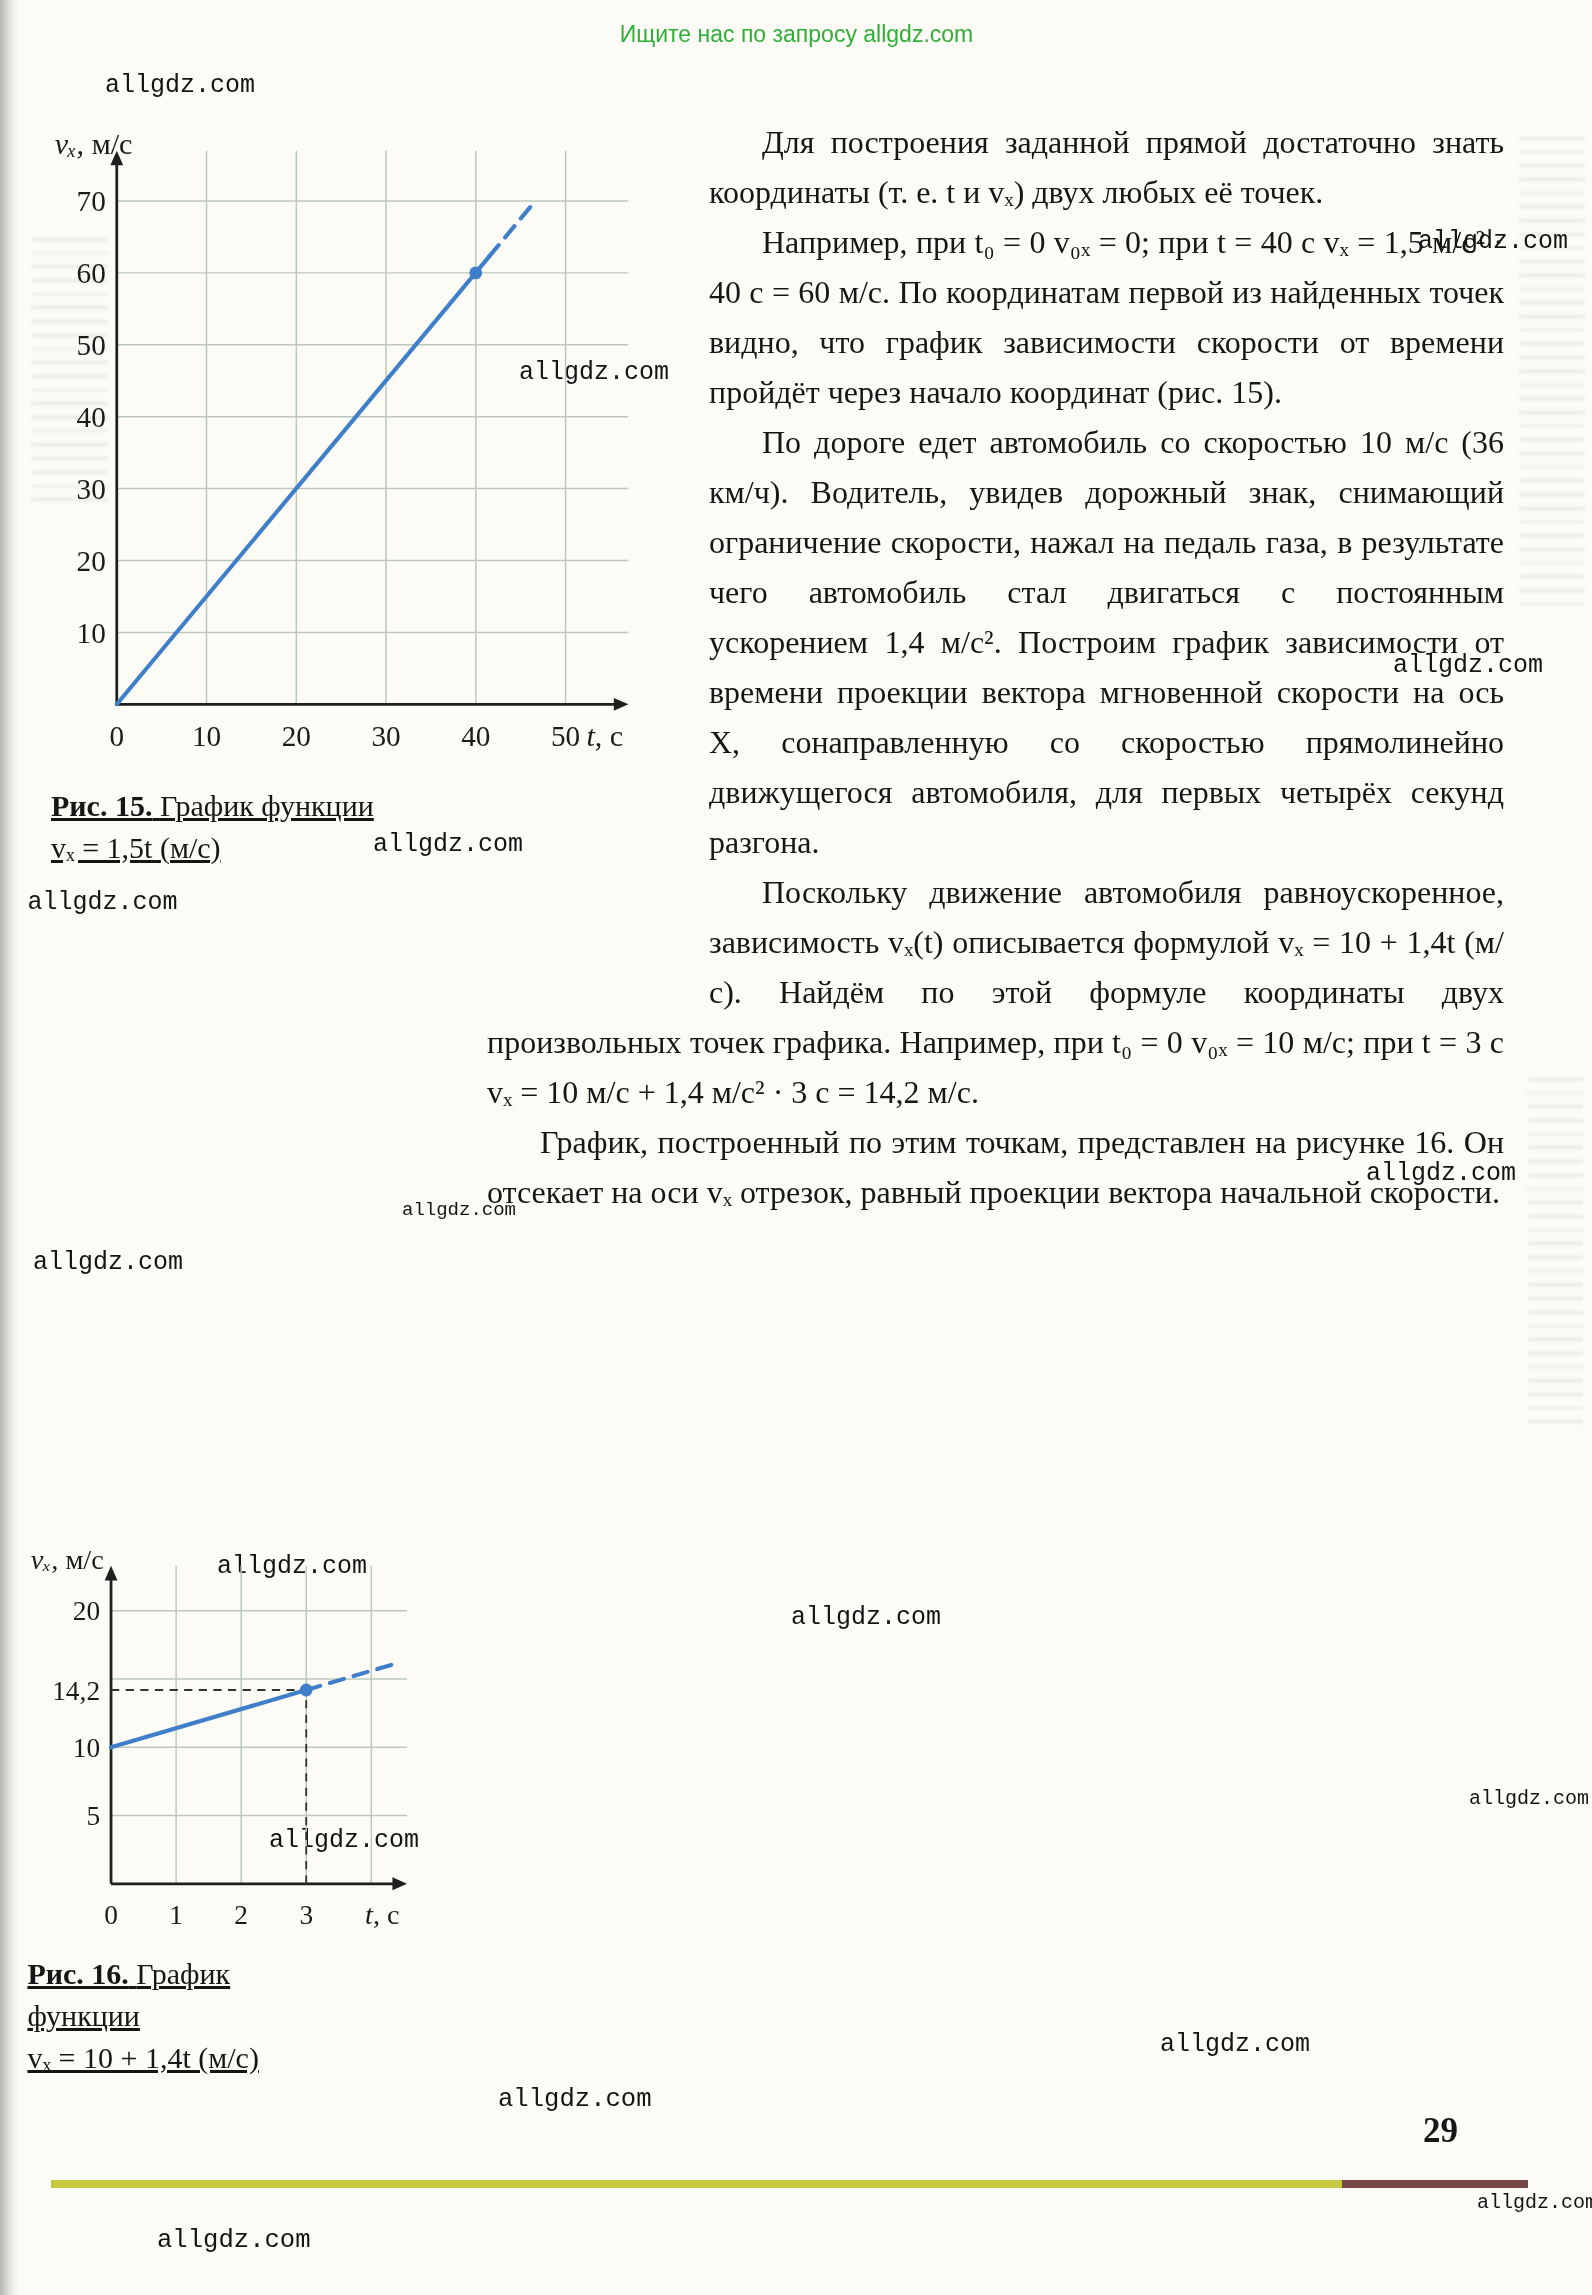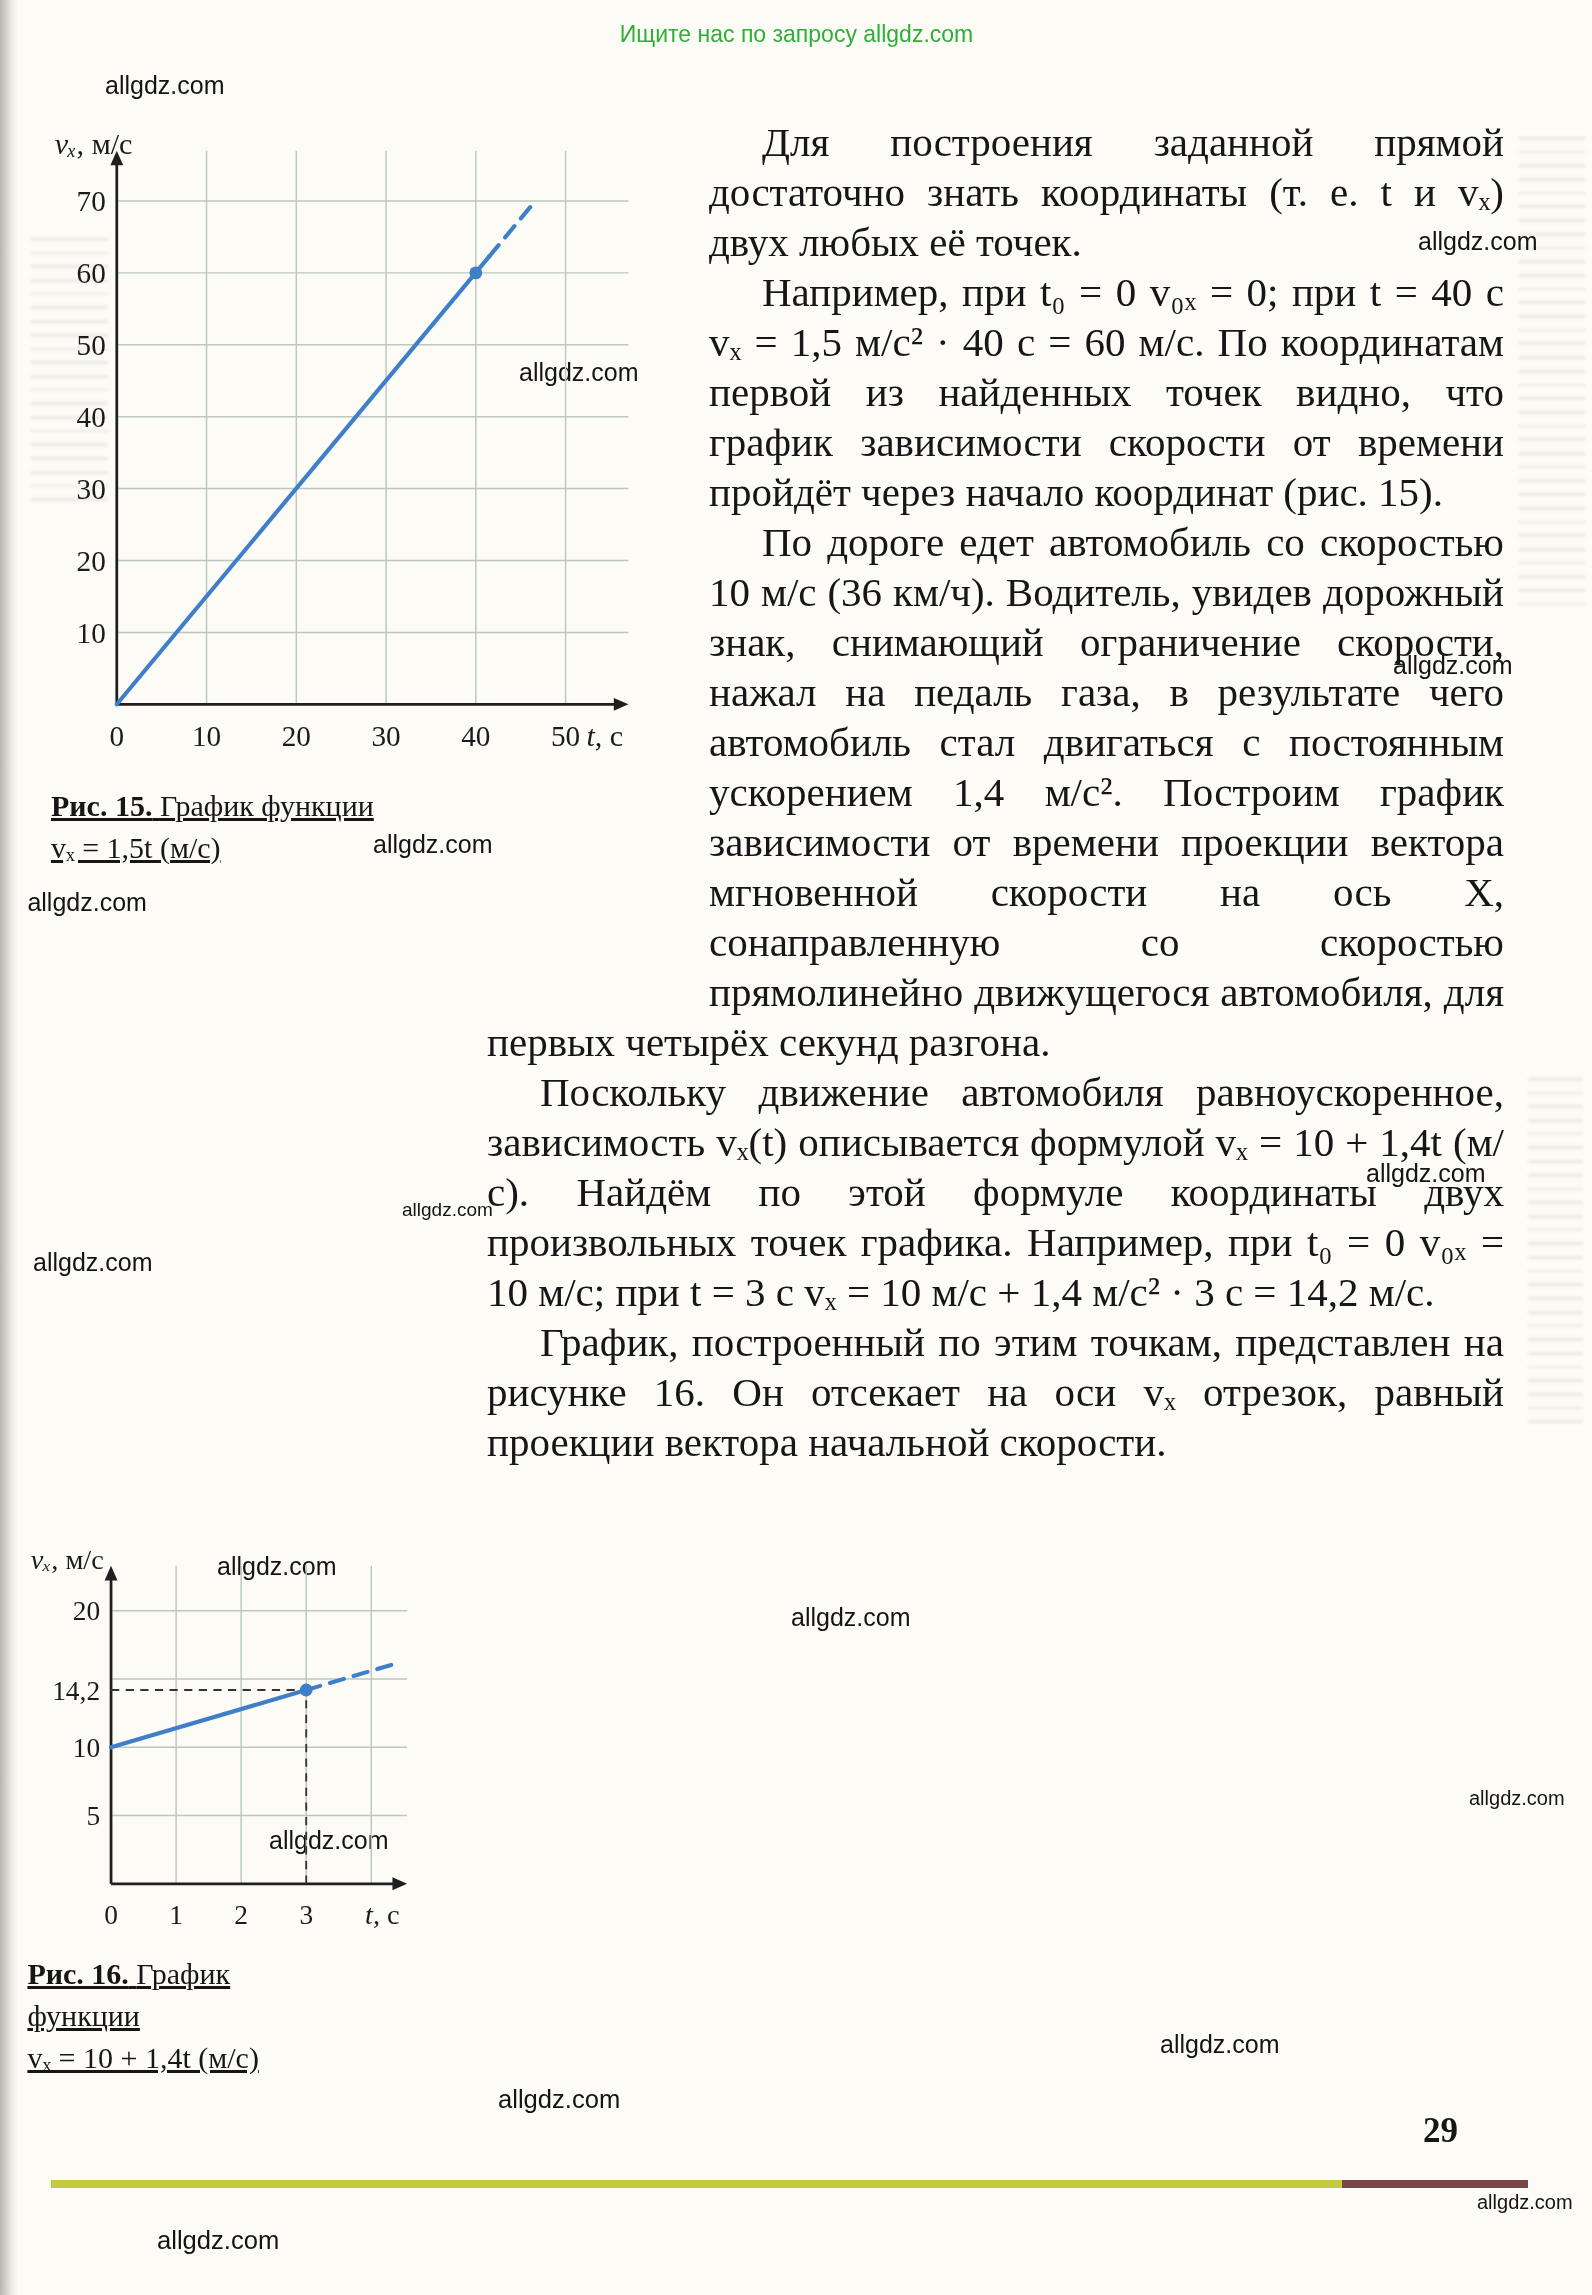--- a/index.html
+++ b/index.html
@@ -11,23 +11,23 @@
   .scan-edge{position:absolute;left:0;top:0;width:18.3px;height:100%;
     background:linear-gradient(to right,#b5b4ad,#e4e3dc 55%,#fcfbf6);}
   .ghost{position:absolute;opacity:.22;filter:blur(1.4px);
     background:repeating-linear-gradient(to bottom, rgba(80,80,80,.5) 0 2.7px, transparent 2.7px 13.7px);}
   .promo-top,.promo-bottom{
     position:absolute;left:0;width:100%;text-align:center;
     font-family:"Liberation Sans",sans-serif;font-size:23px;color:#2fae38;
   }
   .promo-top{top:21px;}
   .promo-bottom{top:2264px;font-size:22px;}
-  .wm{position:absolute;font-family:Liberation Sans, sans-serif;color:#141414;white-space:nowrap;}
+  .wm{position:absolute;font-family:Liberation Mono, monospace;color:#141414;white-space:nowrap;}
   .content{position:absolute;left:487px;top:117px;width:1017px;}
-  .content p{margin:0;text-indent:53px;text-align:justify;font-size:41px;line-height:50px;}
+  .content p{margin:0;text-indent:53px;text-align:justify;font-size:32px;line-height:50px;}
   figure{margin:0;}
   .fig15{float:left;width:627px;min-height:854px;margin:5.5px 31px 12.8px -436px;}
   .fig16{position:absolute;left:27.4px;top:1542px;width:402px;}
   .chart{display:block;}
   .chart svg{display:block;}
   figcaption{margin-top:22px;font-size:30px;line-height:42px;text-decoration:underline;}
   .fig16 figcaption{margin-top:18.3px;width:283px;}
   .cap-label{font-weight:bold;}
   .cap-formula{white-space:nowrap;}
   .pageno{position:absolute;left:1371px;top:2111px;width:87px;text-align:right;

